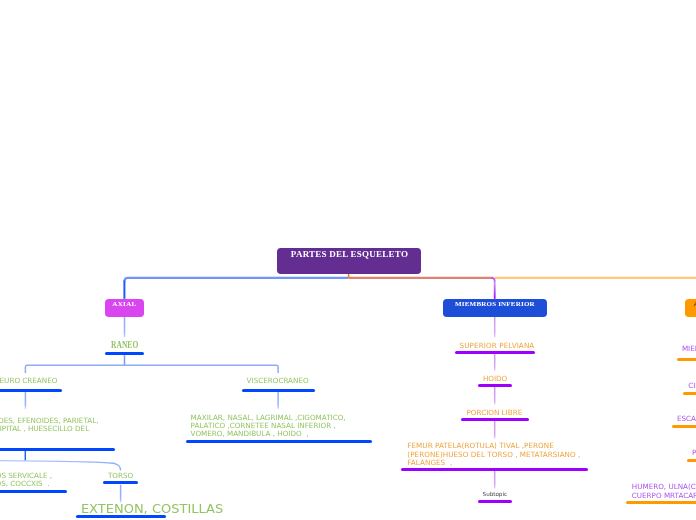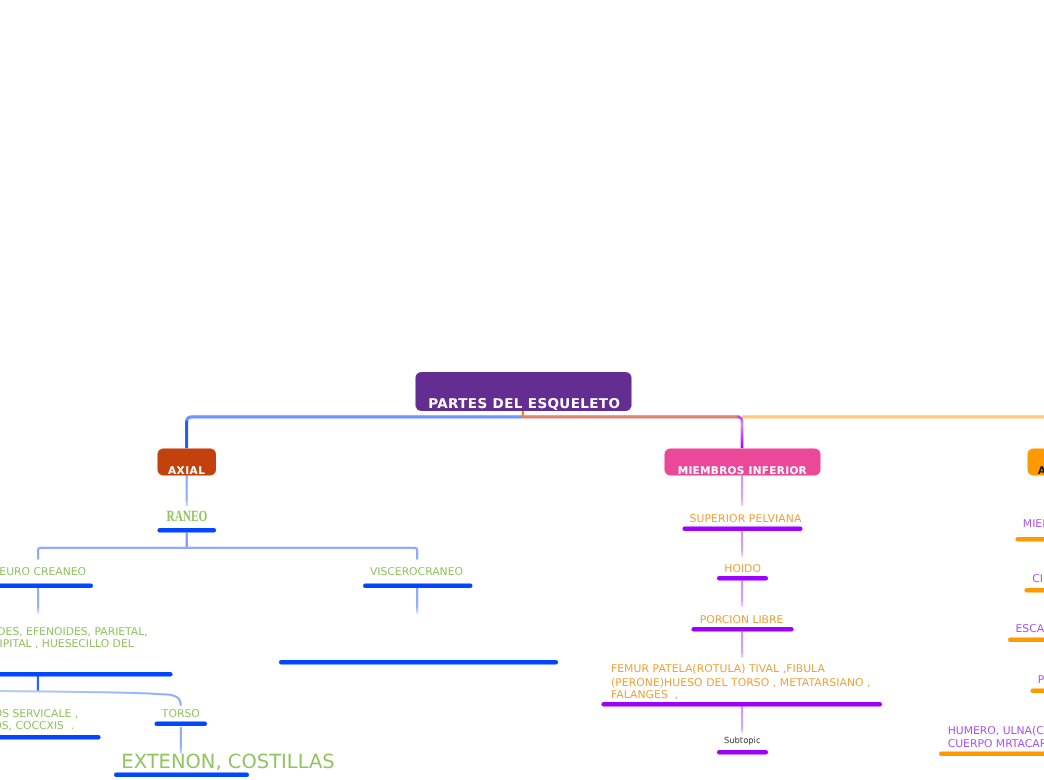--- a/index.html
+++ b/index.html
@@ -4,21 +4,21 @@
 <title>PARTES DEL ESQUELETO</title>
 <style>
   html,body{margin:0;padding:0;background:#ffffff;}
   body{width:696px;height:520px;overflow:hidden;
        font-family:"DejaVu Sans",sans-serif;
        -webkit-font-smoothing:antialiased;}
   #canvas{position:relative;width:696px;height:520px;background:#ffffff;overflow:hidden;}
   svg.links{position:absolute;left:0;top:0;width:696px;height:520px;}
 
   .pill{position:absolute;box-sizing:border-box;display:flex;
-        align-items:flex-end;justify-content:center;border-radius:3.8px;}
+        align-items:flex-start;justify-content:center;border-radius:3.8px;font-family:Liberation Serif, serif;}
   .pill>span{color:#ffffff;font-weight:bold;white-space:nowrap;position:relative;top:1px;}
 
   .topic{position:absolute;white-space:pre;line-height:8.3px;}
   .bar{position:absolute;border-radius:1.6px;}
 </style>
 </head>
 <body>
 
 <div id="canvas">
 
@@ -103,25 +103,25 @@
       <path d="M494.7,386.9 V404.5" stroke="url(#fp3)" stroke-width="1.5"></path>
       <path d="M494.7,421.1 V438.5" stroke="url(#fp4)" stroke-width="1.5"></path>
       <path d="M494.7,470.9 V488.5" stroke="url(#fp5)" stroke-width="1.5"></path>
     </g>
   </svg>
 
   <div class="pill" style="left:276.5px;top:247.5px;width:144px;height:26px;background:#632d92;">
     <span style="font-size:9px;letter-spacing:0.25px;left:1px;">PARTES DEL ESQUELETO</span>
   </div>
 
-  <div class="pill" style="left:104.8px;top:298.5px;width:39.3px;height:18.3px;background:#c2410c;">
+  <div class="pill" style="left:104.8px;top:298.5px;width:39.3px;height:18.3px;background:#d946ef;">
     <span style="font-size:7px;letter-spacing:0.35px;">AXIAL</span>
   </div>
 
-  <div class="pill" style="left:443.1px;top:298.5px;width:103.6px;height:18.3px;background:#ec4899;">
+  <div class="pill" style="left:443.1px;top:298.5px;width:103.6px;height:18.3px;background:#1d4ed8;">
     <span style="font-size:7px;letter-spacing:0.2px;">MIEMBROS INFERIOR</span>
   </div>
 
   <div class="pill" style="left:685.3px;top:298.5px;width:71px;height:18.3px;background:#ff9900;">
     <span style="font-size:7px;letter-spacing:0.2px;color:#191919;">APENDICULAR</span>
   </div>
 
   <div class="topic" style="left:110.7px;top:338.6px;color:#92c462;font-family:'Liberation Serif',serif;font-weight:bold;font-size:10.4px;line-height:11.5px;transform:scaleX(0.727);transform-origin:0 0;"><span>RANEO</span></div>
   <div class="bar" style="left:105px;top:352.2px;width:38.8px;height:3px;background:#0047ff;"></div>
 
@@ -138,32 +138,35 @@
 
   <div class="topic" style="left:107.9px;top:471.6px;color:#92c462;font-size:7.2px;"><span>TORSO</span></div>
   <div class="bar" style="left:103.1px;top:481px;width:35px;height:3.2px;background:#0047ff;"></div>
 
   <div class="topic" style="left:80.9px;top:505.1px;color:#92c462;font-size:13px;"><span>EXTENON, COSTILLAS</span></div>
   <div class="bar" style="left:76.3px;top:514.9px;width:89.5px;height:3px;background:#0047ff;"></div>
 
   <div class="topic" style="left:246.6px;top:377.4px;color:#92c462;font-size:7.2px;"><span>VISCEROCRANEO</span></div>
   <div class="bar" style="left:241.7px;top:388.8px;width:73px;height:3.2px;background:#0047ff;"></div>
 
+  <div class="topic" style="left:190.6px;top:413.9px;color:#92c462;font-size:7.2px;"><span>MAXILAR, NASAL, LAGRIMAL ,CIGOMATICO,
+PALATICO ,CORNETEE NASAL INFERIOR ,
+VOMERO, MANDIBULA , HOIDO  ,</span></div>
   <div class="bar" style="left:186.4px;top:439.9px;width:185.2px;height:3px;background:#0047ff;"></div>
 
   <div class="topic" style="left:459.6px;top:341.7px;color:#efa23c;font-size:7.2px;letter-spacing:0.1px;"><span>SUPERIOR PELVIANA</span></div>
   <div class="bar" style="left:454.9px;top:350.9px;width:79.8px;height:3.2px;background:#9e00ff;"></div>
 
   <div class="topic" style="left:482.9px;top:374.6px;color:#efa23c;font-size:7.2px;"><span>HOIDO</span></div>
   <div class="bar" style="left:477.5px;top:384.1px;width:34.4px;height:2.9px;background:#9e00ff;"></div>
 
   <div class="topic" style="left:466.5px;top:408.7px;color:#efa23c;font-size:7.2px;"><span>PORCION LIBRE</span></div>
   <div class="bar" style="left:461.1px;top:417.9px;width:67.8px;height:3.2px;background:#9e00ff;"></div>
 
-  <div class="topic" style="left:407.3px;top:442px;color:#efa23c;font-size:7.2px;letter-spacing:0.05px;line-height:8.5px;"><span>FEMUR PATELA(ROTULA) TIVAL ,FIBULA
+  <div class="topic" style="left:407.3px;top:442px;color:#efa23c;font-size:7.2px;letter-spacing:0.05px;line-height:8.5px;"><span>FEMUR PATELA(ROTULA) TIVAL ,PERONE
 (PERONE)HUESO DEL TORSO , METATARSIANO ,
 FALANGES  ,</span></div>
   <div class="bar" style="left:400.9px;top:467.8px;width:187.2px;height:3.1px;background:#9e00ff;"></div>
 
   <div class="topic" style="left:482.6px;top:491.4px;color:#3a3a3a;font-size:5.6px;line-height:6.5px;"><span>Subtopic</span></div>
   <div class="bar" style="left:477.5px;top:500.1px;width:34.7px;height:2.6px;background:#9e00ff;"></div>
 
   <div class="topic" style="left:681.9px;top:345.2px;color:#ab53ef;font-size:7.2px;"><span>MIEMBROS SUPERIOR</span></div>
   <div class="bar" style="left:677.3px;top:358.2px;width:86px;height:2.9px;background:#ff9900;"></div>
 

